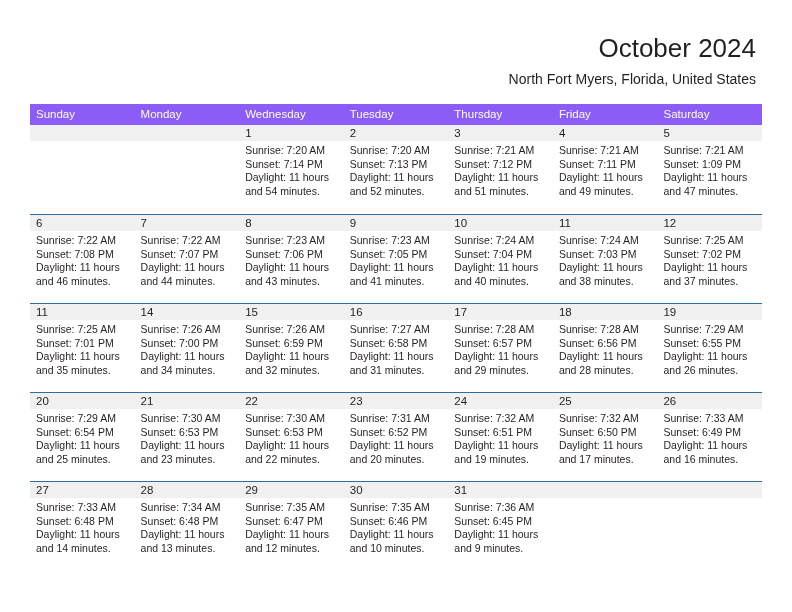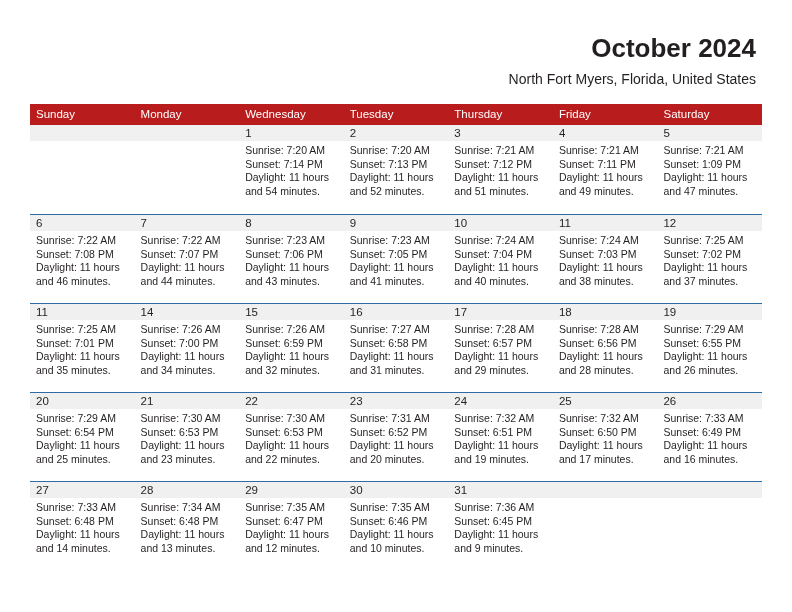--- a/index.html
+++ b/index.html
@@ -72,21 +72,21 @@
   .title-block {
     position: absolute;
     right: 36px;
     top: 32px;
     text-align: right;
   }
   .cal-title {
     font-size: 26px;
     line-height: 32px;
     color: #231f20;
-    font-weight: bold;
+    font-weight: normal;
     white-space: nowrap;
   }
   .cal-subtitle {
     margin-top: 7px;
     font-size: 14px;
     line-height: 17px;
     color: #231f20;
     white-space: nowrap;
   }
 
@@ -95,21 +95,21 @@
     position: absolute;
     left: 30px;
     top: 104px;
     width: 732px;
   }
 
   .weekday-row {
     display: flex;
     width: 732px;
     height: 21px;
-    background: #b91c1c;
+    background: #8b5cf6;
   }
   .weekday {
     flex: 1 1 0;
     color: #ffffff;
     font-size: 11.5px;
     line-height: 21px;
     padding-left: 6px;
     white-space: nowrap;
     overflow: hidden;
   }

